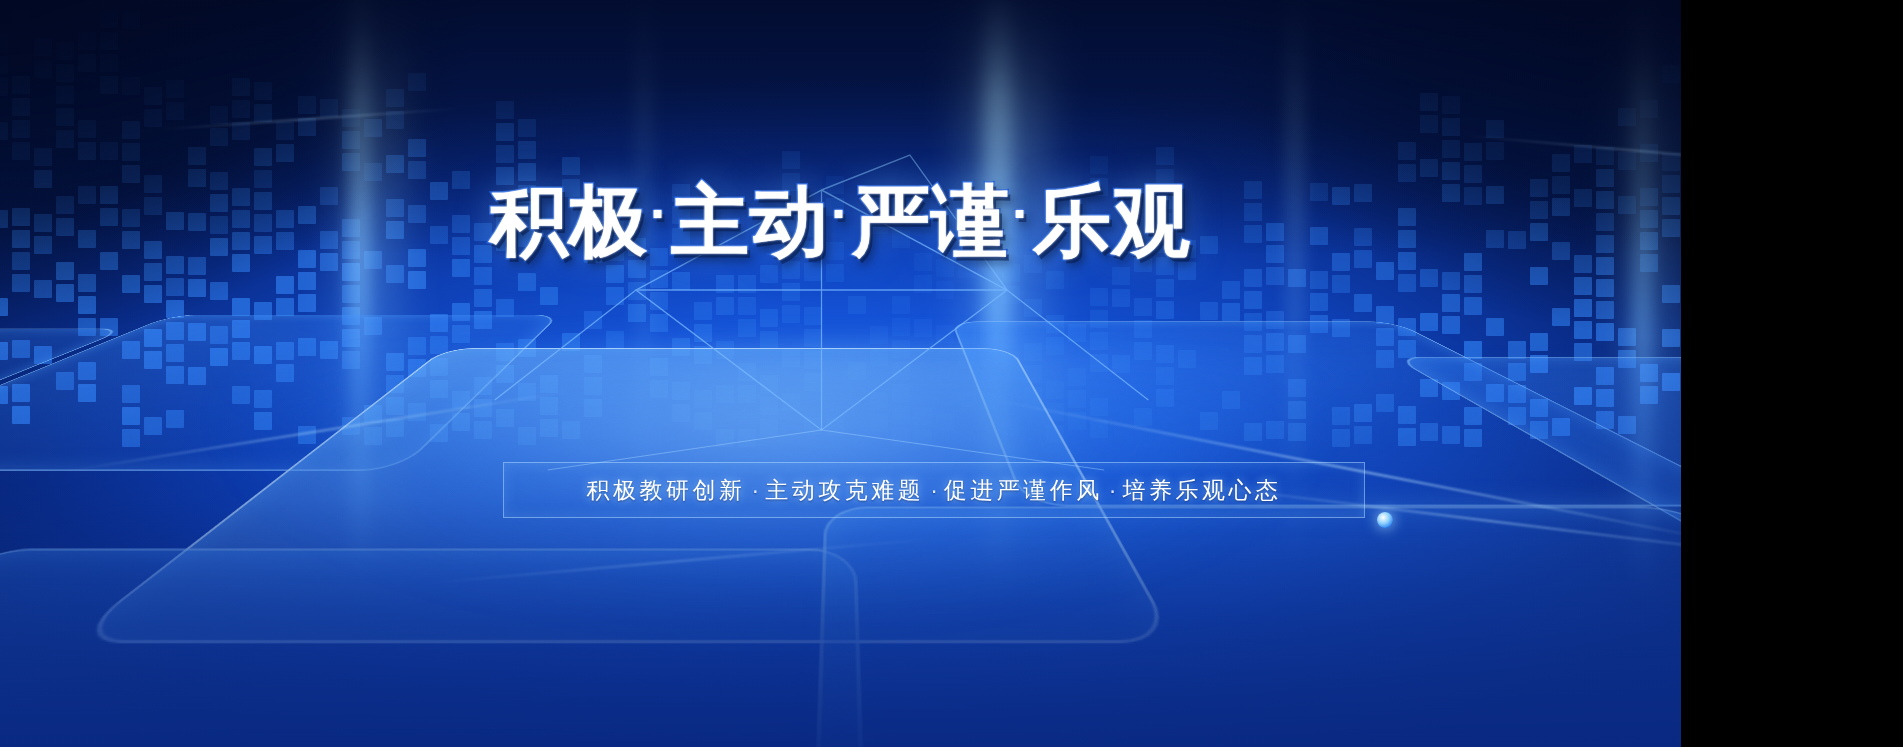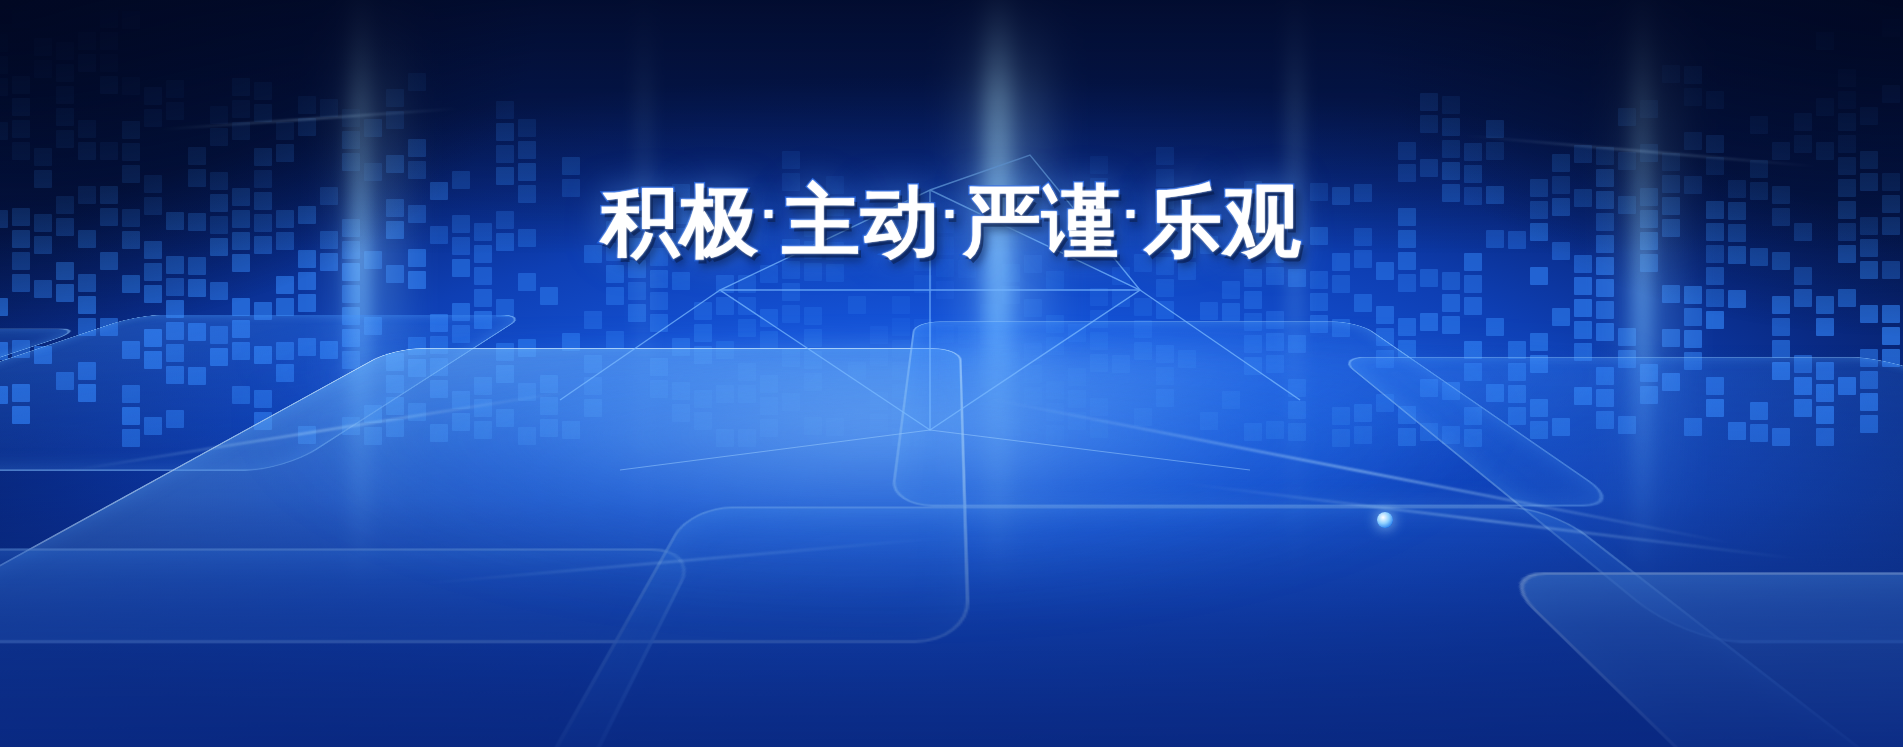--- a/index.html
+++ b/index.html
@@ -5,21 +5,21 @@
 <style>
   * { box-sizing: border-box; }
   html, body {
     margin: 0; padding: 0;
     background: #000;
     font-family: "Liberation Sans", "DejaVu Sans", sans-serif;
   }
 
   #banner {
     position: relative;
-    width: 1903px;
+    width: 1681px;
     height: 747px;
     overflow: hidden;
     background:
       radial-gradient(ellipse 60% 48% at 50% 58%, #1f64e8 0%, #1452d6 32%, #0e3fb4 58%, #092a84 80%, #061d5e 100%),
       linear-gradient(180deg, #07245f 0%, #0a3288 40%, #0c3fa8 70%, #0a2f84 100%);
     text-decoration: underline;
   }
 
   
   .layer { position: absolute; inset: 0; pointer-events: none; }
@@ -870,16 +870,21 @@
       <div class="streak" style="left: 1460px; top: 150px; width: 360px; opacity: 0.3; transform: rotate(5deg);"></div>
       <div class="streak" style="left: 420px; top: 560px; width: 520px; opacity: 0.3; transform: rotate(-5deg);"></div>
     </div>
 
   <div class="content">
     <h1 class="headline">
       <span>积极</span><span class="dot">·</span><span>主动</span><span class="dot">·</span><span>严谨</span><span class="dot">·</span><span>乐观</span>
     </h1>
   </div>
 
+  <div class="tagline-wrap">
+    <p class="tagline">
+      <span>积极教研创新</span><span class="sep">·</span><span>主动攻克难题</span><span class="sep">·</span><span>促进严谨作风</span><span class="sep">·</span><span>培养乐观心态</span>
+    </p>
+  </div>
 
   <div class="dot-orb" style="left:1377px; top:512px;"></div>
 
 </div>
 
 </body></html>

